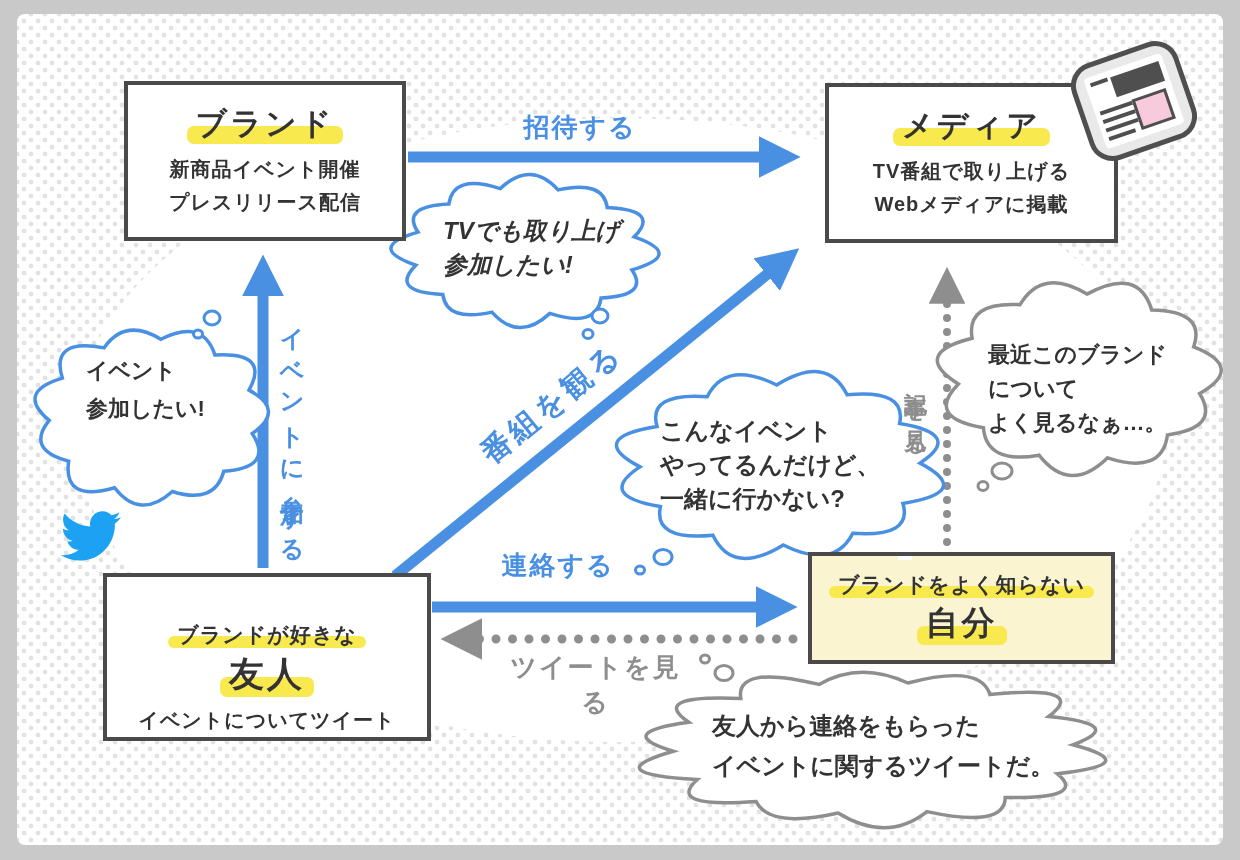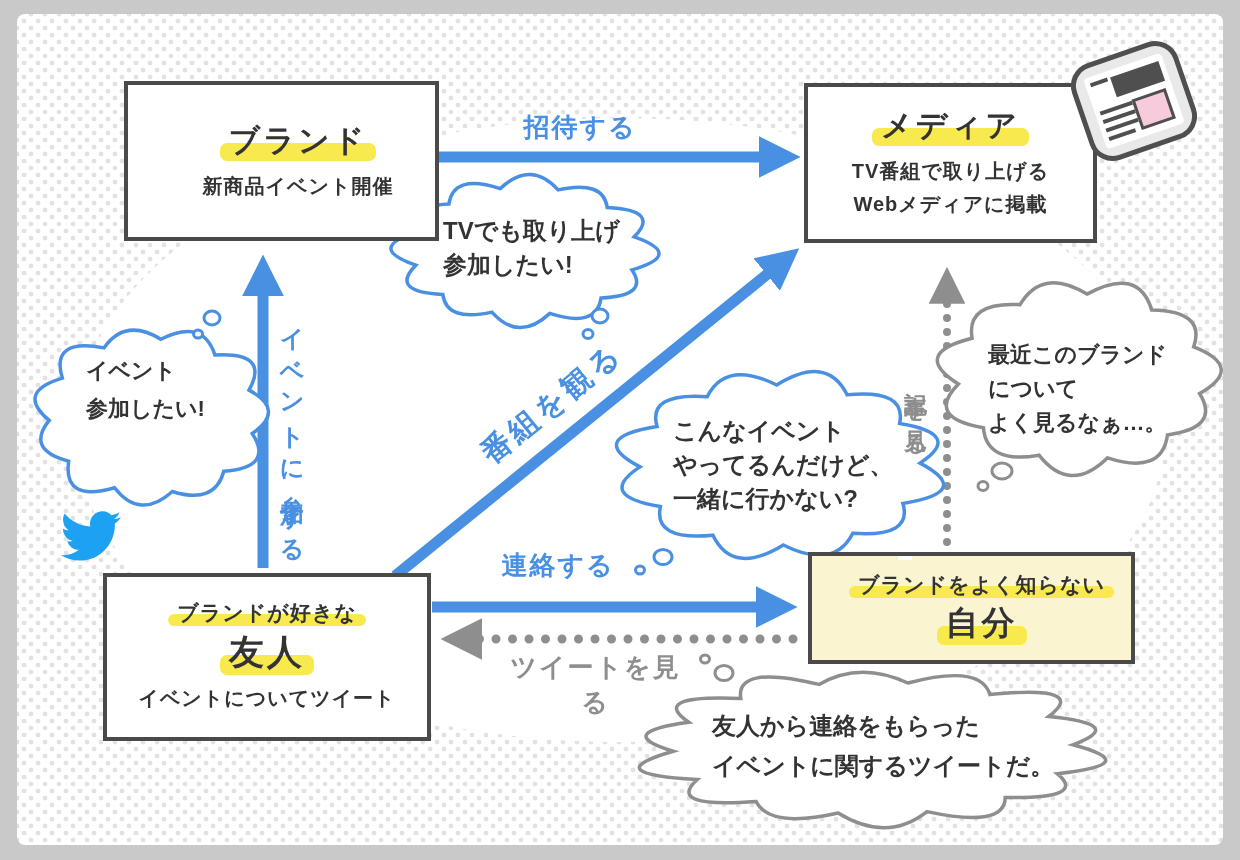--- a/index.html
+++ b/index.html
@@ -91,66 +91,67 @@
     <g>
       <ellipse class="tail gray" cx="1002" cy="471" rx="10" ry="8"></ellipse>
       <ellipse class="tail gray" cx="983" cy="486" rx="5" ry="4.5"></ellipse>
     </g>
     <g>
       <ellipse class="tail gray" cx="705" cy="659" rx="4.5" ry="4"></ellipse>
       <ellipse class="tail gray" cx="724" cy="673" rx="9" ry="7.5"></ellipse>
     </g>
   </svg>
 
-  <div class="abs node" style="left:124px;top:81px;width:274px;height:152px;padding-left:33px;">
+  <div class="abs node" style="left:124px;top:81px;width:274px;height:152px;">
     <div class="notch" style="left:80px;top:0;width:16px;height:4px;"></div>
     <div class="notch" style="left:270px;top:58px;width:4px;height:16px;"></div>
     <div class="node-title"><span class="hl">ブランド</span></div>
     <div style="height:8px"></div>
     <div class="node-line">新商品イベント開催</div>
+    <div class="node-line">プレスリリース配信</div>
   </div>
 
-  <div class="abs node" style="left:804px;top:83px;width:285px;height:152px;">
+  <div class="abs node" style="left:825px;top:83px;width:285px;height:152px;">
     <div class="notch" style="left:62px;top:0;width:15px;height:4px;"></div>
     <div class="node-title"><span class="hl">メディア</span></div>
     <div style="height:8px"></div>
     <div class="node-line">TV番組で取り上げる</div>
     <div class="node-line">Webメディアに掲載</div>
   </div>
 
-  <div class="abs node" style="left:103px;top:573px;width:320px;height:160px;">
+  <div class="abs node" style="left:103px;top:573px;width:320px;height:160px;justify-content:flex-end;">
     <div class="notch" style="left:168px;top:0;width:16px;height:4px;"></div>
     <div class="notch" style="left:0;top:118px;width:4px;height:16px;"></div>
     <div class="node-tag"><span class="hl">ブランドが好きな</span></div>
     <div class="node-title" style="font-size:35px;margin:2px 8px 6px;"><span class="hl">友人</span></div>
     <div class="node-line">イベントについてツイート</div>
   </div>
 
-  <div class="abs node cream" style="left:808px;top:552px;width:299px;height:104px;padding-left:20px;">
+  <div class="abs node cream" style="left:808px;top:552px;width:299px;height:104px;">
     <div class="notch" style="left:86px;top:0;width:14px;height:4px;"></div>
     <div class="node-tag"><span class="hl">ブランドをよく知らない</span></div>
     <div class="node-title" style="font-size:33px;margin-top:2px;"><span class="hl">自分</span></div>
   </div>
 
   <div class="abs edge-label" style="left:500px;top:110px;width:160px;font-size:26px;letter-spacing:2px;">招待する</div>
   <div class="abs edge-label vtext" style="left:276px;top:293px;height:280px;font-size:24px;">イベントに参加する</div>
   <div class="abs edge-label" style="left:452px;top:383px;width:200px;font-size:30px;letter-spacing:4px;transform:rotate(-39deg);">番組を観る</div>
   <div class="abs edge-label" style="left:493px;top:548px;width:130px;font-size:26px;letter-spacing:2px;">連絡する</div>
   <div class="abs edge-label gray" style="left:498px;top:650px;width:195px;font-size:26px;letter-spacing:2px;">ツイートを見る</div>
   <div class="abs edge-label gray vtext" style="left:901px;top:330px;height:160px;font-size:23px;letter-spacing:4px;">記事を見る</div>
 
-  <div class="abs bubble-text" style="left:443px;top:214px;font-size:24px;">
+  <div class="abs bubble-text" style="left:443px;top:214px;font-size:24px;font-style:italic;">
     <div>TVでも取り上げ</div>
       <div>参加したい!</div>
   </div>
   <div class="abs bubble-text" style="left:86px;top:352px;font-size:22px;line-height:38px;">
     <div>イベント</div>
     <div>参加したい!</div>
   </div>
-  <div class="abs bubble-text" style="left:660px;top:414px;font-size:24px;margin-left:13px;">
+  <div class="abs bubble-text" style="left:660px;top:414px;font-size:24px;">
     <div>こんなイベント</div>
     <div>やってるんだけど、</div>
     <div>一緒に行かない?</div>
   </div>
   <div class="abs bubble-text" style="left:712px;top:706px;font-size:24px;line-height:40px;">
     <div>友人から連絡をもらった</div>
     <div>イベントに関するツイートだ。</div>
   </div>
   <div class="abs bubble-text" style="left:988px;top:338px;font-size:22px;">
     <div>最近このブランド</div>

